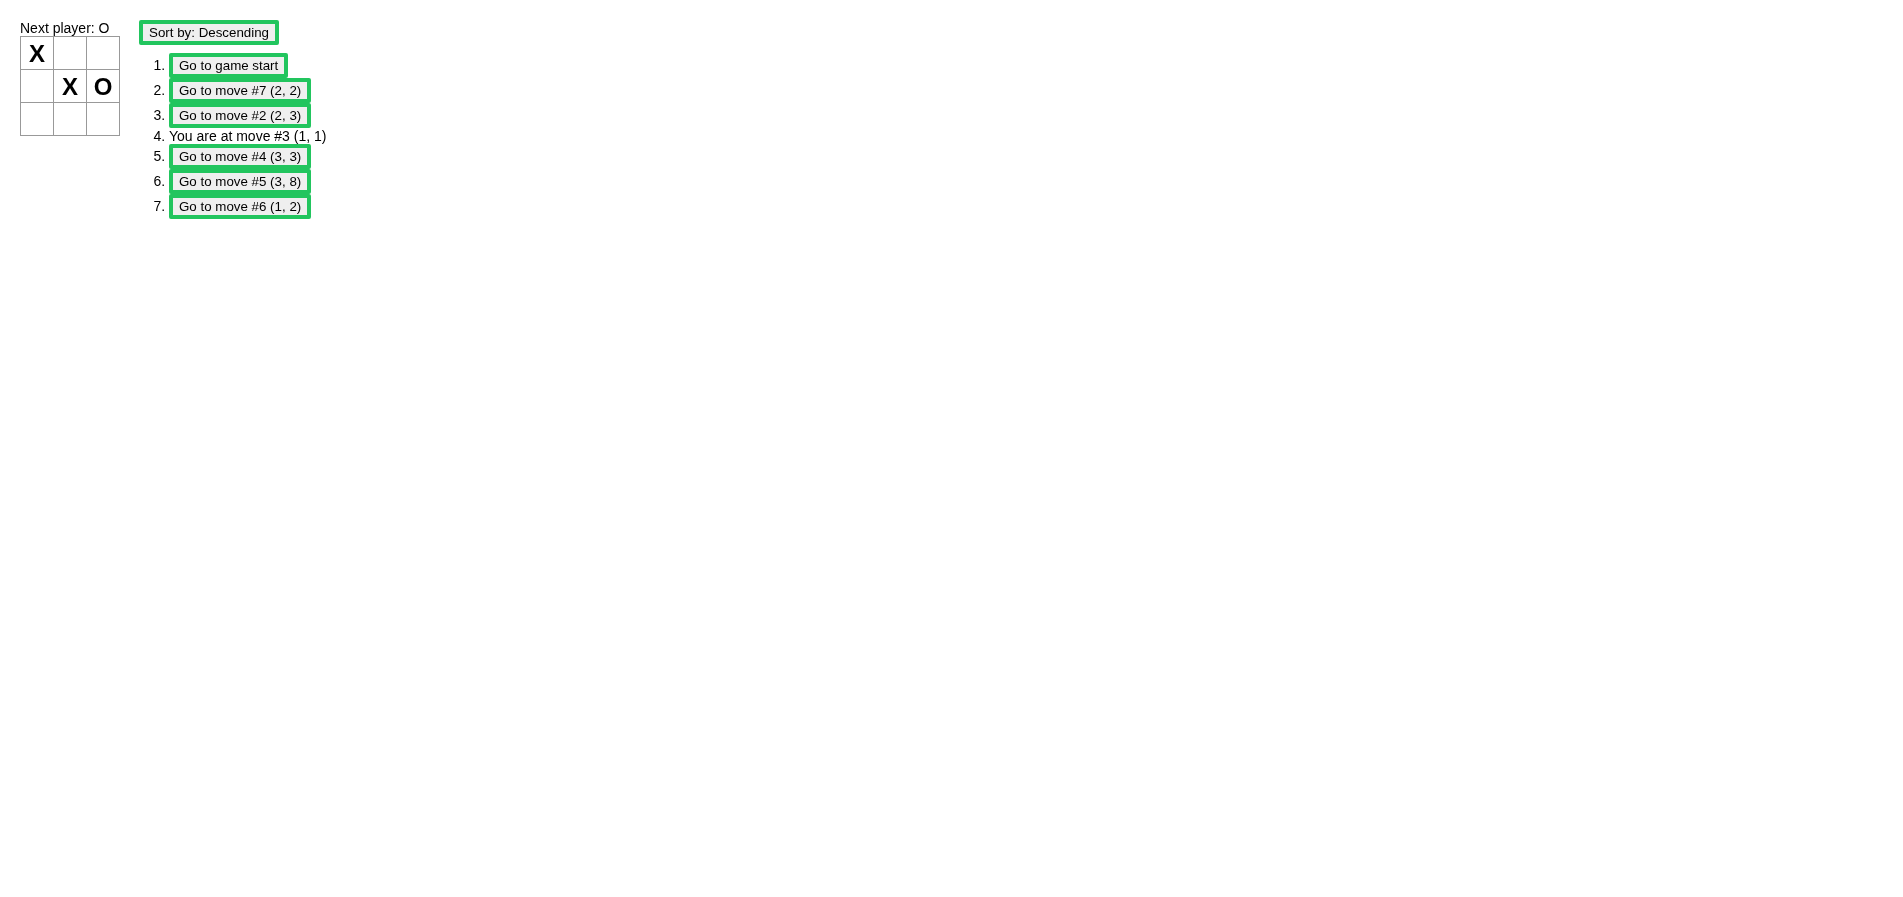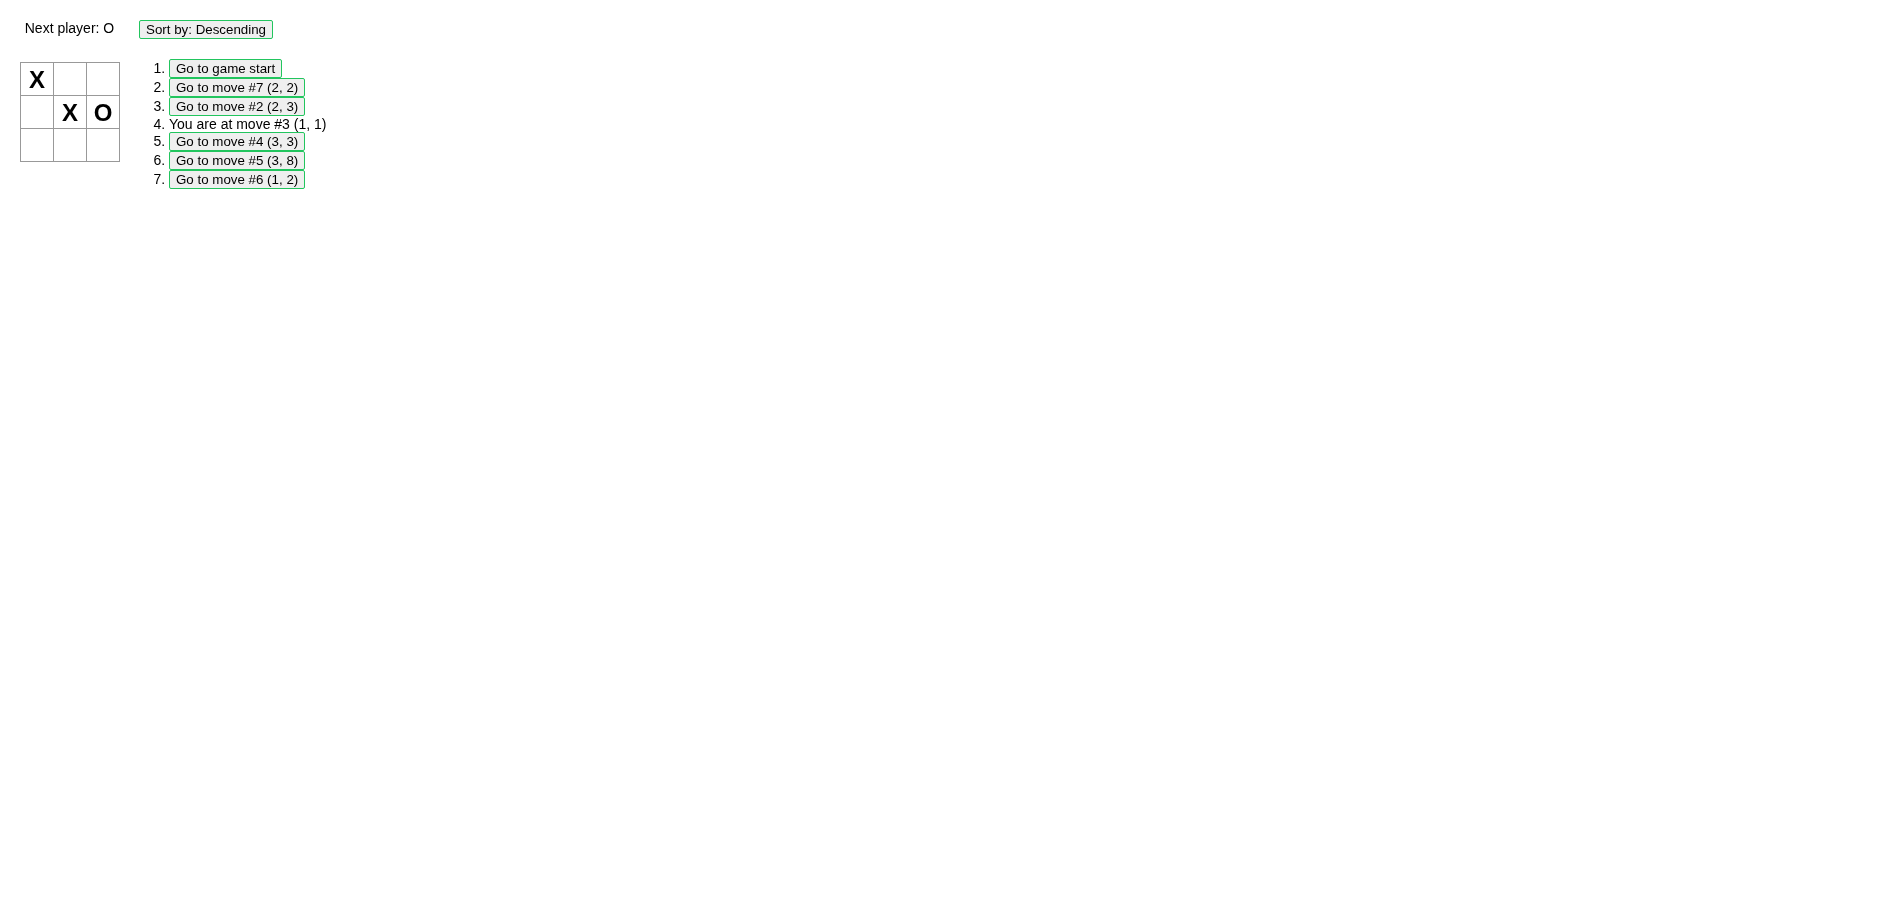--- a/index.html
+++ b/index.html
@@ -13,22 +13,21 @@
   .game {
     display: flex;
     flex-direction: row;
     margin: 20px;
   }
   .game-board {
     display: flex;
     flex-direction: column;
   }
   .status {
-    margin-bottom: 27px;
-    text-align: center;
+    margin-bottom: 1px;
   }
   .board-row {
     display: flex;
   }
   .square {
     width: 34px;
     height: 34px;
     background: #fff;
     border: 1px solid #999;
     margin-right: -1px;
@@ -40,27 +39,27 @@
     text-align: center;
     font-family: Arial, Helvetica, sans-serif;
   }
   .game-info {
     margin-left: 20px;
   }
   .sort-button, .move-button {
     font-family: Arial, Helvetica, sans-serif;
     font-size: 13.3333px;
     background: #efefef;
-    border: 1px solid #22c55e;
+    border: 4px solid #22c55e;
     border-radius: 2px;
     padding: 1px 6px;
   }
   ol {
     padding-left: 30px;
-    margin-top: 20px;
+    margin-top: 8px;
   }
   ol li {
     margin: 0;
     padding: 0;
   }
 </style>
 </head>
 <body>
 
 <div class="game">

